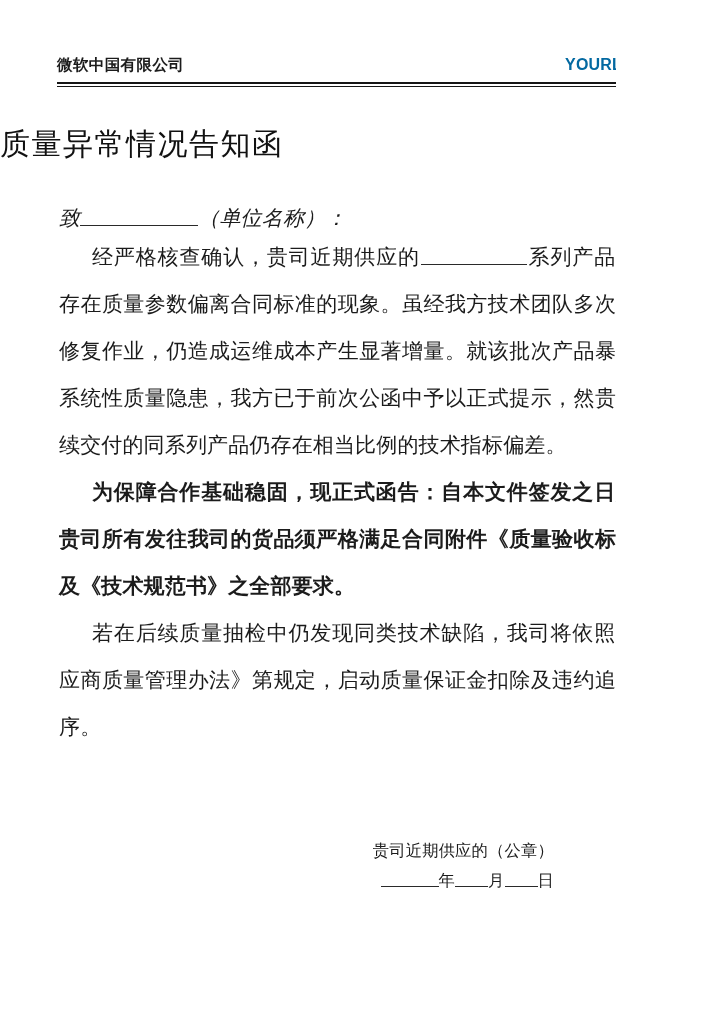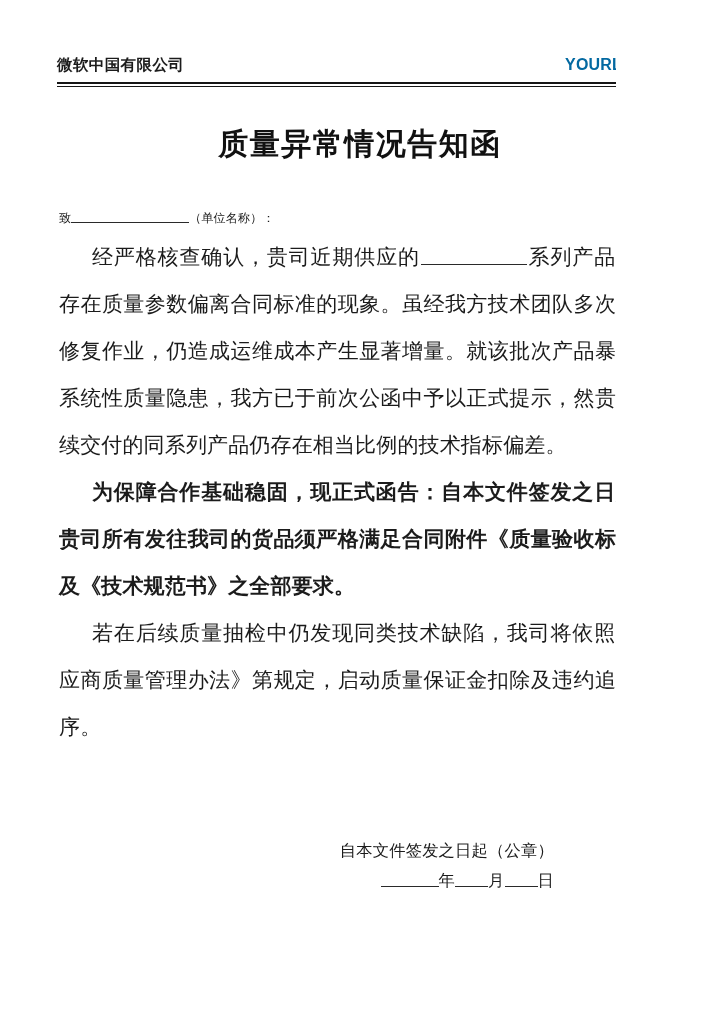--- a/index.html
+++ b/index.html
@@ -58,39 +58,39 @@
     border-bottom: 1.1px solid #161616;
     box-sizing: border-box;
   }
 
   
   .doc-title {
     position: absolute;
     left: 0;
     top: 124px;
     width: 720px;
-    text-align: center;
     font-size: 30px;
-    font-weight: bold;
+    font-weight: normal;
     letter-spacing: 1.5px;
     color: #111111;
   }
 
   
   .body-area {
     position: absolute;
     left: 59px;
     top: 203px;
     width: 600px;
   }
   .salutation {
-    font-size: 12px;
+    font-size: 21px;
     line-height: 30px;
     letter-spacing: 0.2px;
     white-space: nowrap;
+    font-style: italic;
   }
   .blank-long {
     display: inline-block;
     width: 118px;
     border-bottom: 1.4px solid #2a2a2a;
     height: 15px;
     vertical-align: -1px;
   }
   .blank-mid {
     display: inline-block;
@@ -170,17 +170,17 @@
 
     <p class="para para-gap-1"><span>经严格核查确认，贵司近期供应的</span><span class="blank-mid"></span><span>系列产品持续存在质量参数偏离合同标准的现象。虽经我方技术团队多次实施修复作业，仍造成运维成本产生显著增量。就该批次产品暴露的系统性质量隐患，我方已于前次公函中予以正式提示，然贵司后续交付的同系列产品仍存在相当比例的技术指标偏差。</span></p>
 
     <p class="para para-gap-2">为保障合作基础稳固，现正式函告：自本文件签发之日起，贵司所有发往我司的货品须严格满足合同附件《质量验收标准》及《技术规范书》之全部要求。</p>
 
     <p class="para para-gap-3">若在后续质量抽检中仍发现同类技术缺陷，我司将依照《供应商质量管理办法》第规定，启动质量保证金扣除及违约追责程序。</p>
 
   </div>
 
   <div class="signature-block">
-    <div class="sign-company">自本文件签发之日起（公章）</div>
+    <div class="sign-company">贵司近期供应的（公章）</div>
     <div class="sign-date"><span class="blank-year"></span><span>年</span><span class="blank-small"></span><span>月</span><span class="blank-small"></span><span>日</span></div>
   </div>
 
 </div>
 
 </body></html>

